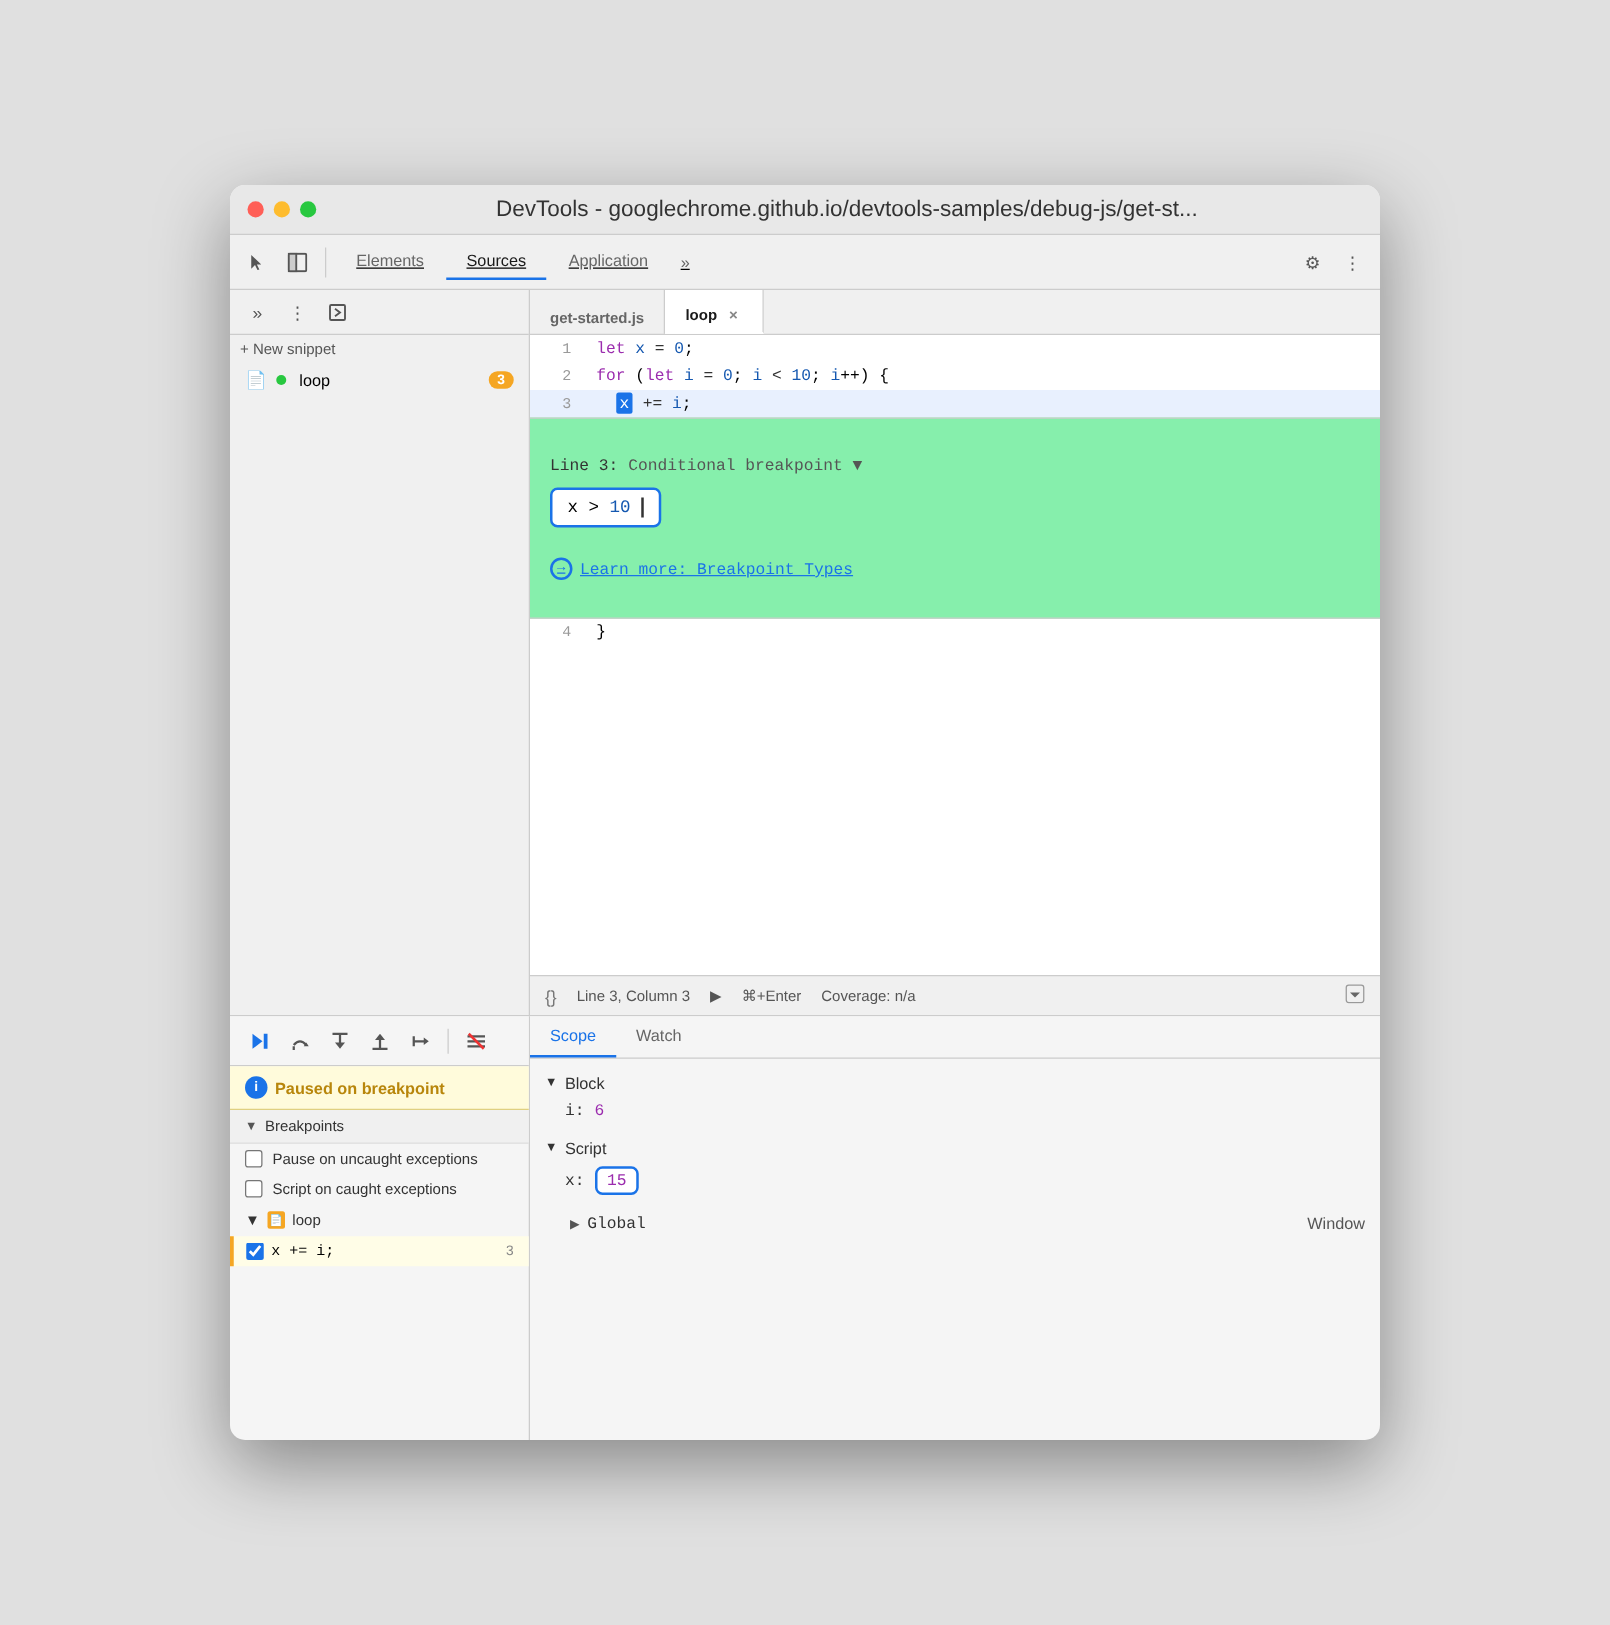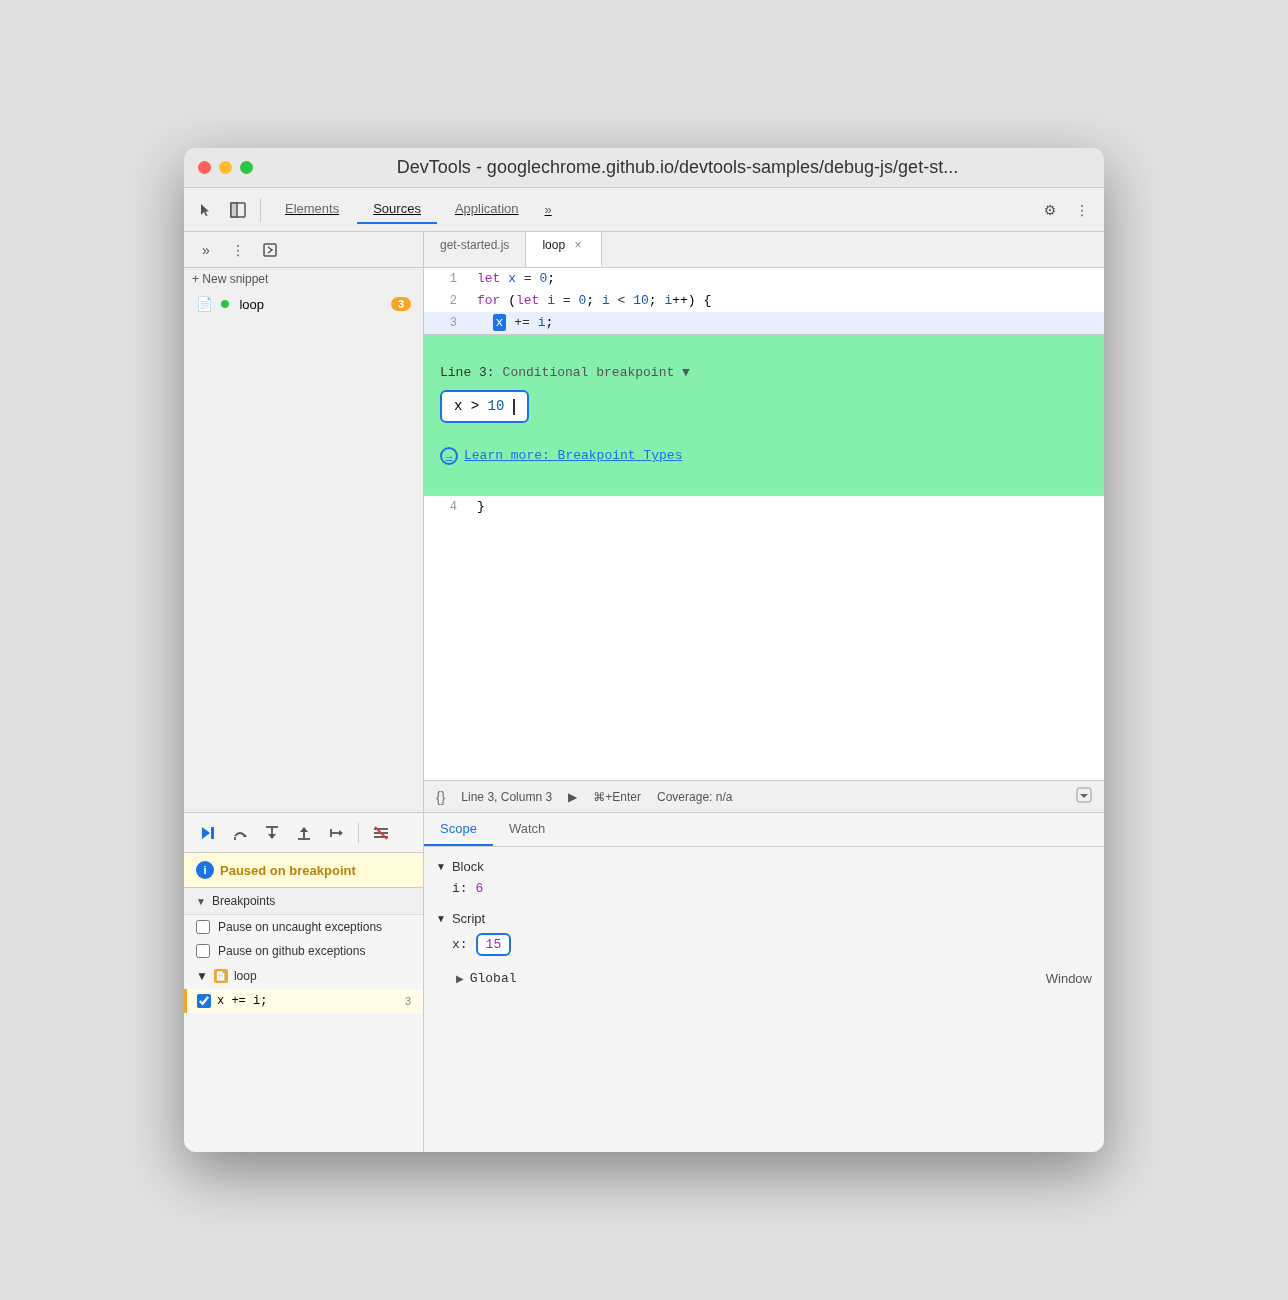--- a/index.html
+++ b/index.html
@@ -179,22 +179,23 @@
       height: 36px;
     }
     .file-tab {
       padding: 6px 16px;
       font-size: 12px;
       color: #666;
       cursor: pointer;
       border-right: 1px solid #ccc;
       height: 100%;
       display: flex;
-      align-items: flex-start;
+      align-items: flex-end;
       gap: 6px;
+      font-weight: bold;
     }
     .file-tab.active {
       background: white;
       color: #1a1a1a;
       border-bottom: 2px solid white;
     }
     .file-tab .close-btn {
       font-size: 12px;
       color: #888;
       width: 14px;
@@ -698,21 +699,21 @@
       <div class="section-header">
         <span class="triangle">▼</span>
         <span>Breakpoints</span>
       </div>
       <div class="checkbox-item">
         <input type="checkbox" style="">
         <span>Pause on uncaught exceptions</span>
       </div>
       <div class="checkbox-item">
         <input type="checkbox" style="">
-        <span>Pause on github exceptions</span>
+        <span>Script on caught exceptions</span>
       </div>
       <div class="loop-section">
         <span class="triangle">▼</span>
         <div class="loop-icon">📄</div>
         <span>loop</span>
       </div>
       <div class="breakpoint-item">
         <input type="checkbox" checked="" style="">
         <span class="bp-code">
           <span style="font-family:'Courier New',monospace;">x += i;</span>

